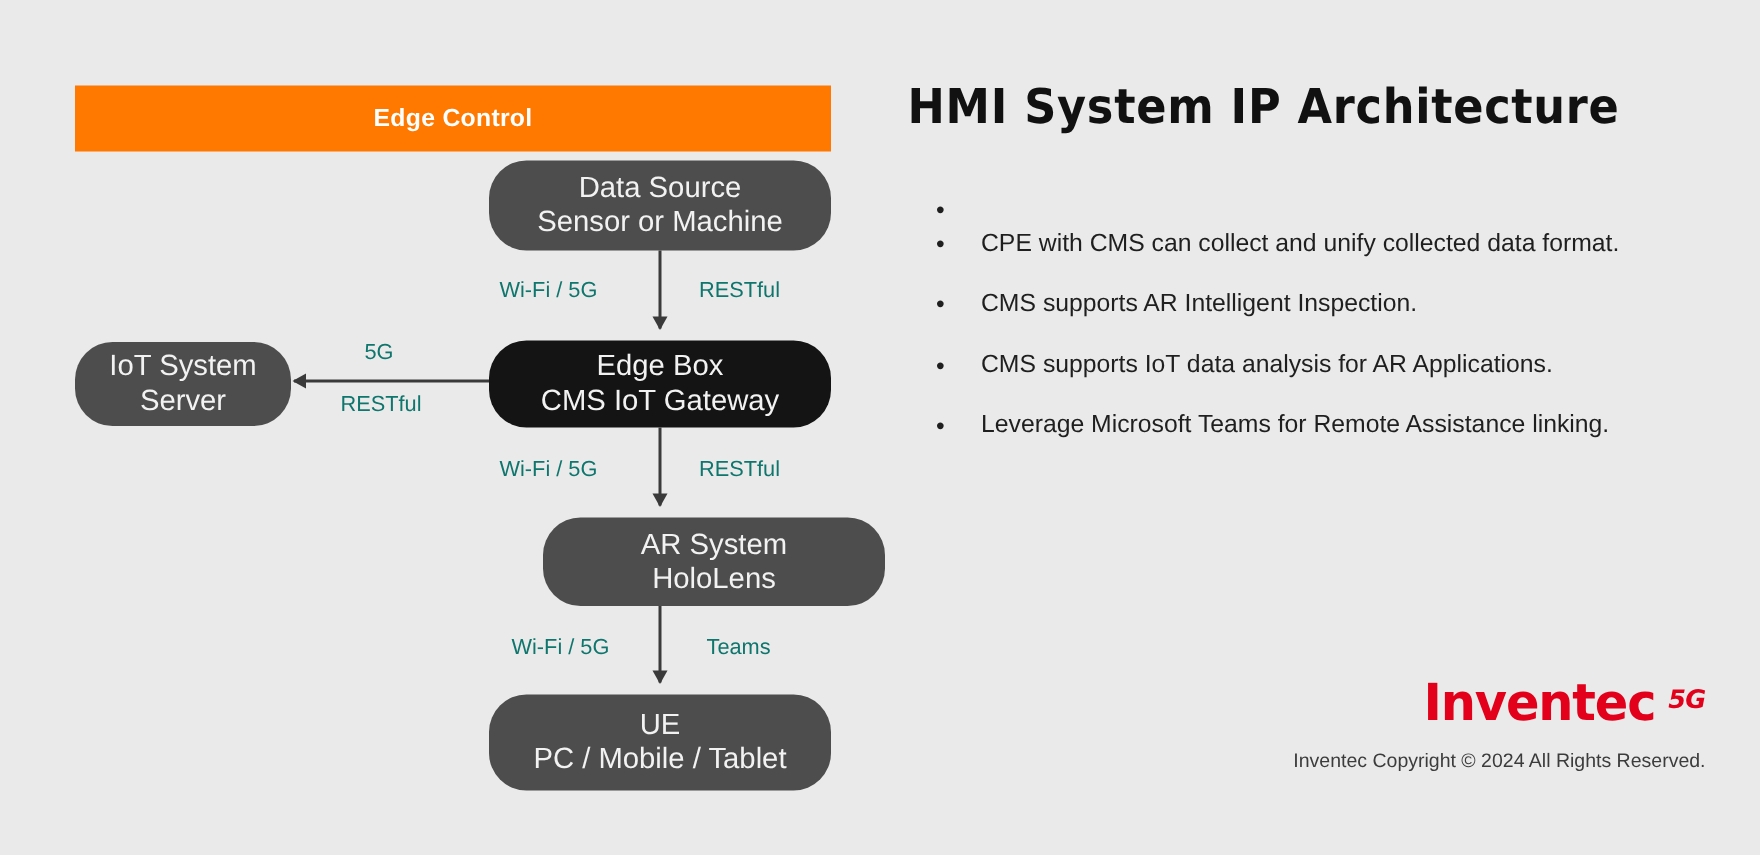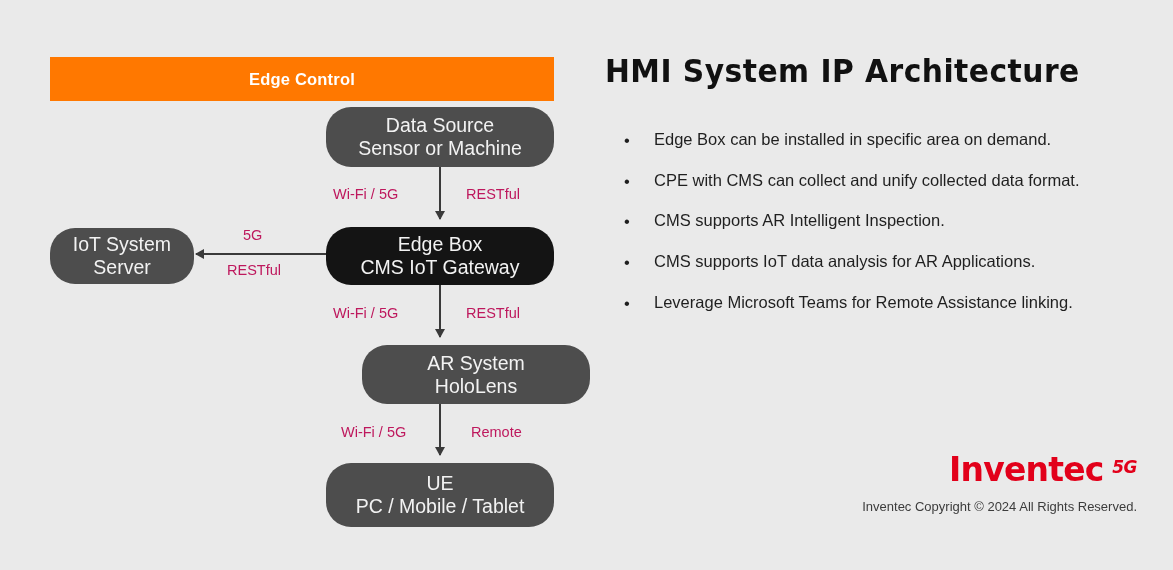--- a/index.html
+++ b/index.html
@@ -98,21 +98,21 @@
     top: 50%;
     transform: translateY(-50%);
     width: 0; height: 0;
     border-top: 5px solid transparent;
     border-bottom: 5px solid transparent;
     border-right: 9px solid #3a3a3a;
   }
 
   .edge-label {
     position: absolute;
-    color: #be185d;
+    color: #0f766e;
     font-size: 14.5px;
     white-space: nowrap;
   }
   .edge-label.right-of { text-align: left; }
   .edge-label.left-of  { text-align: right; }
 
   
   #lbl-ds-eb-left  { left: 333px; top: 186px; }
   #lbl-ds-eb-right { left: 466px; top: 186px; }
   #lbl-eb-ar-left  { left: 333px; top: 305px; }
@@ -241,37 +241,36 @@
   <div class="edge-label left-of" id="lbl-eb-ar-left">Wi-Fi / 5G</div>
   <div class="edge-label right-of" id="lbl-eb-ar-right">RESTful</div>
 
   <div class="node" id="node-ar-system">
     <span class="line">AR System</span>
     <span class="line">HoloLens</span>
   </div>
 
   <div class="vline" id="conn-ar-ue"></div>
   <div class="edge-label left-of" id="lbl-ar-ue-left">Wi-Fi / 5G</div>
-  <div class="edge-label right-of" id="lbl-ar-ue-right">Remote</div>
+  <div class="edge-label right-of" id="lbl-ar-ue-right">Teams</div>
 
   <div class="node" id="node-ue">
     <span class="line">UE</span>
     <span class="line">PC / Mobile / Tablet</span>
   </div>
 
 </div>
 
 <div id="content-panel">
 
   <div id="page-title">HMI System IP Architecture</div>
 
   <ul id="bullet-list">
     <li>
       <span class="bullet-dot">•</span>
-      <span>Edge Box can be installed in specific area on demand.</span>
     </li>
     <li>
       <span class="bullet-dot">•</span>
       <span>CPE with CMS can collect and unify collected data format.</span>
     </li>
     <li>
       <span class="bullet-dot">•</span>
       <span>CMS supports AR Intelligent Inspection.</span>
     </li>
     <li>

